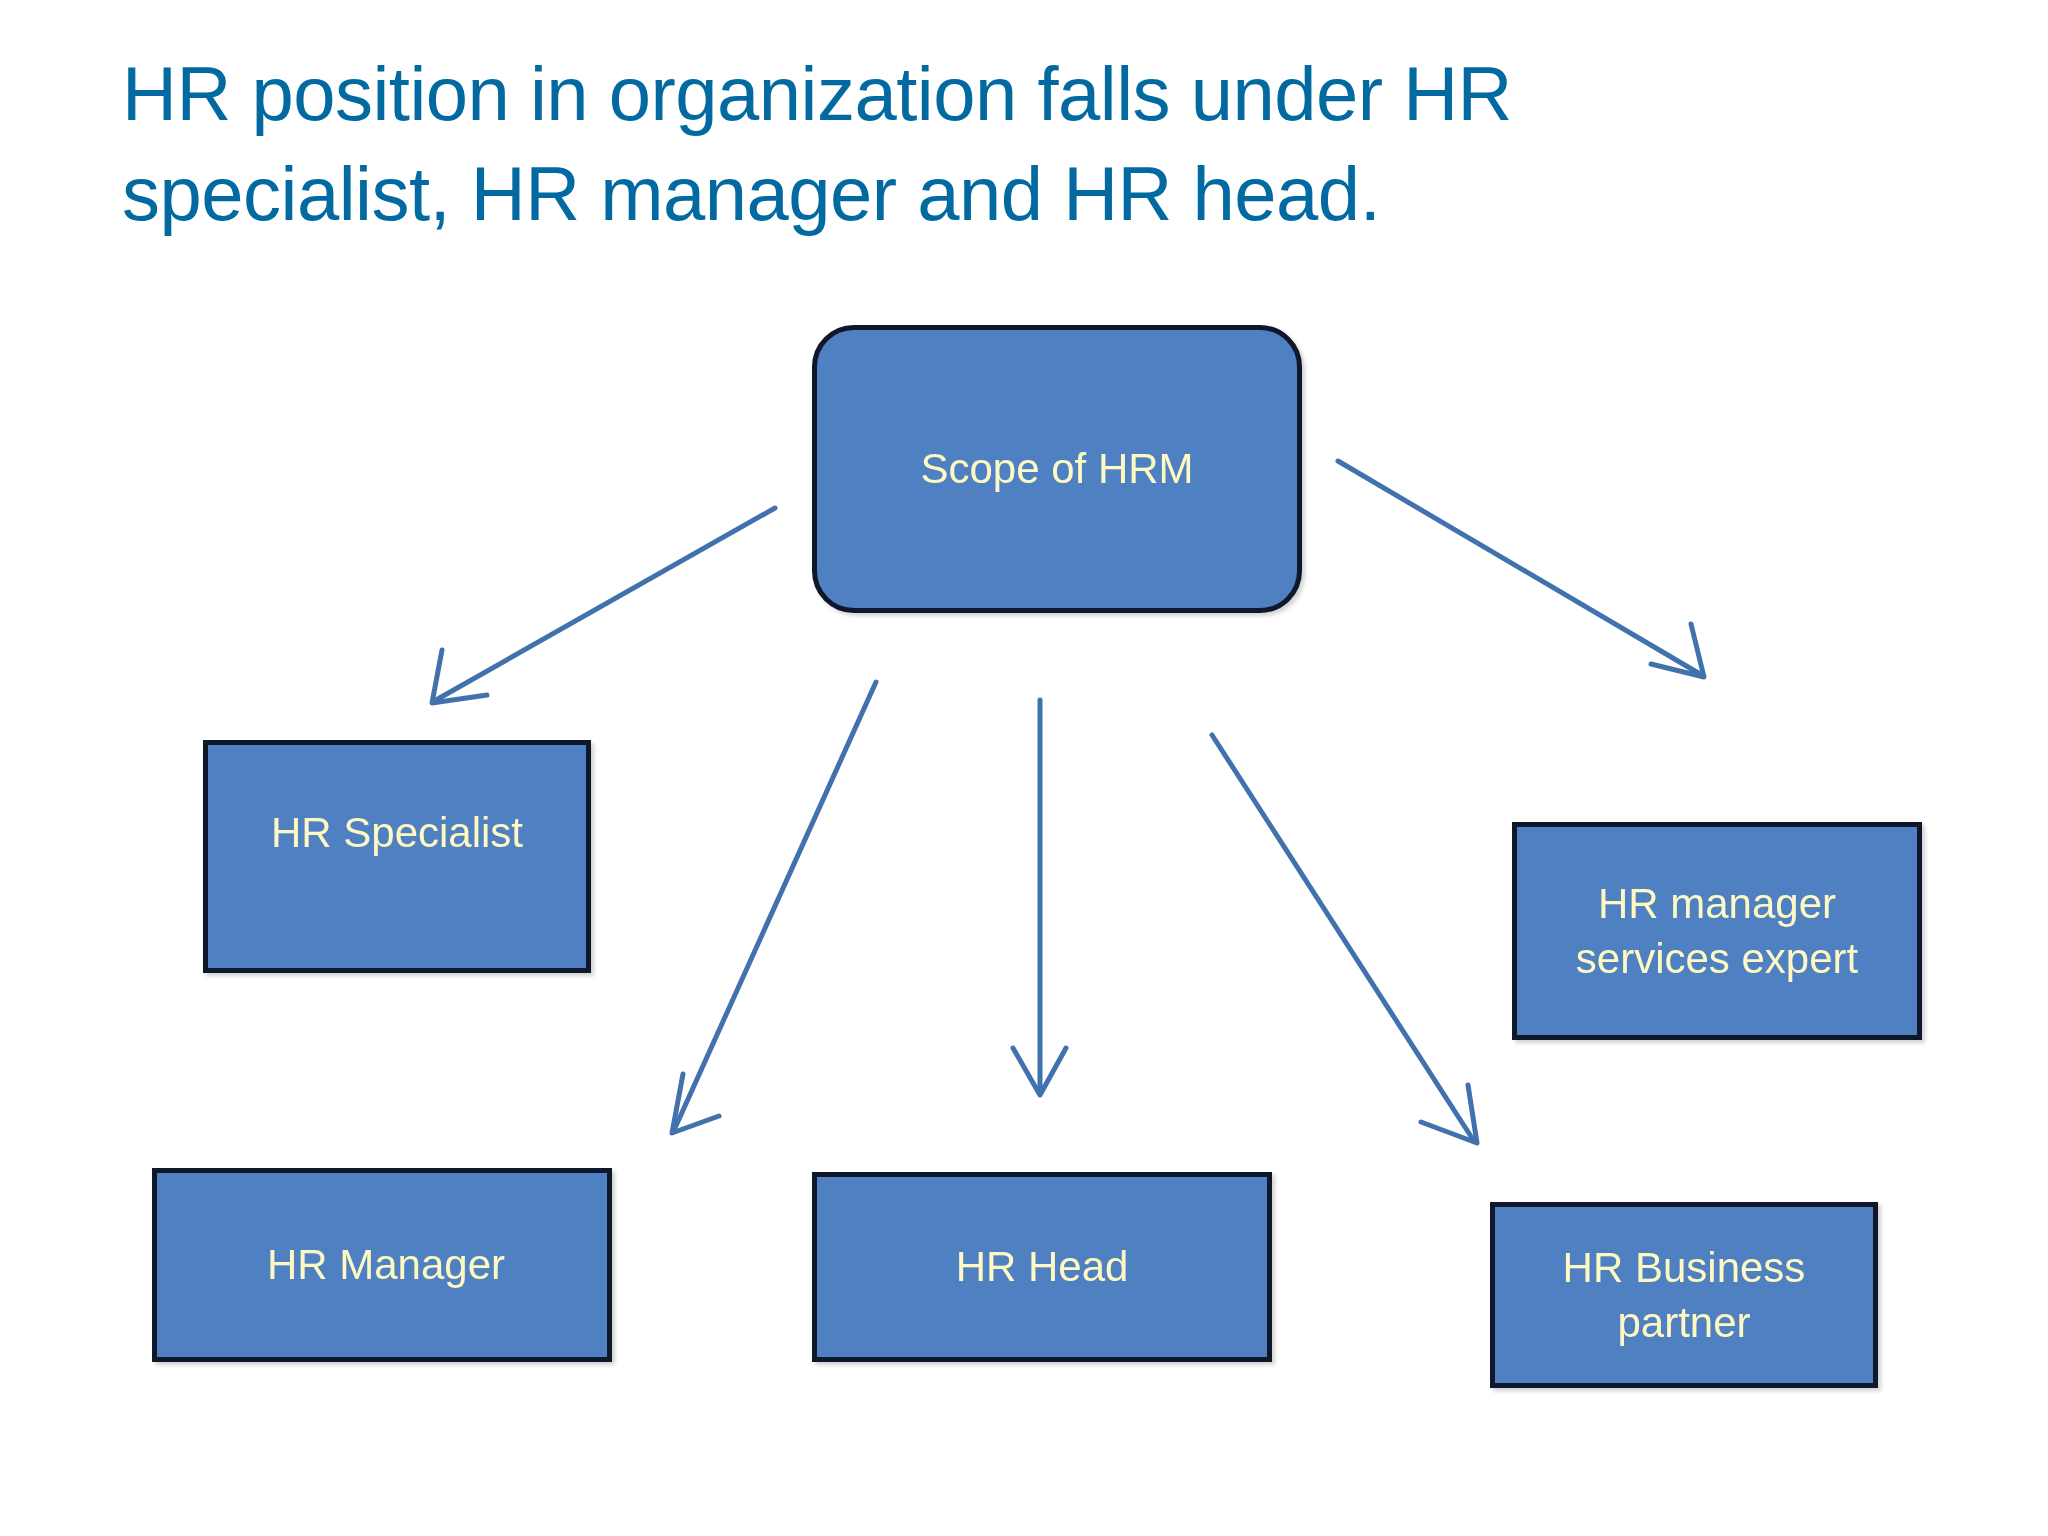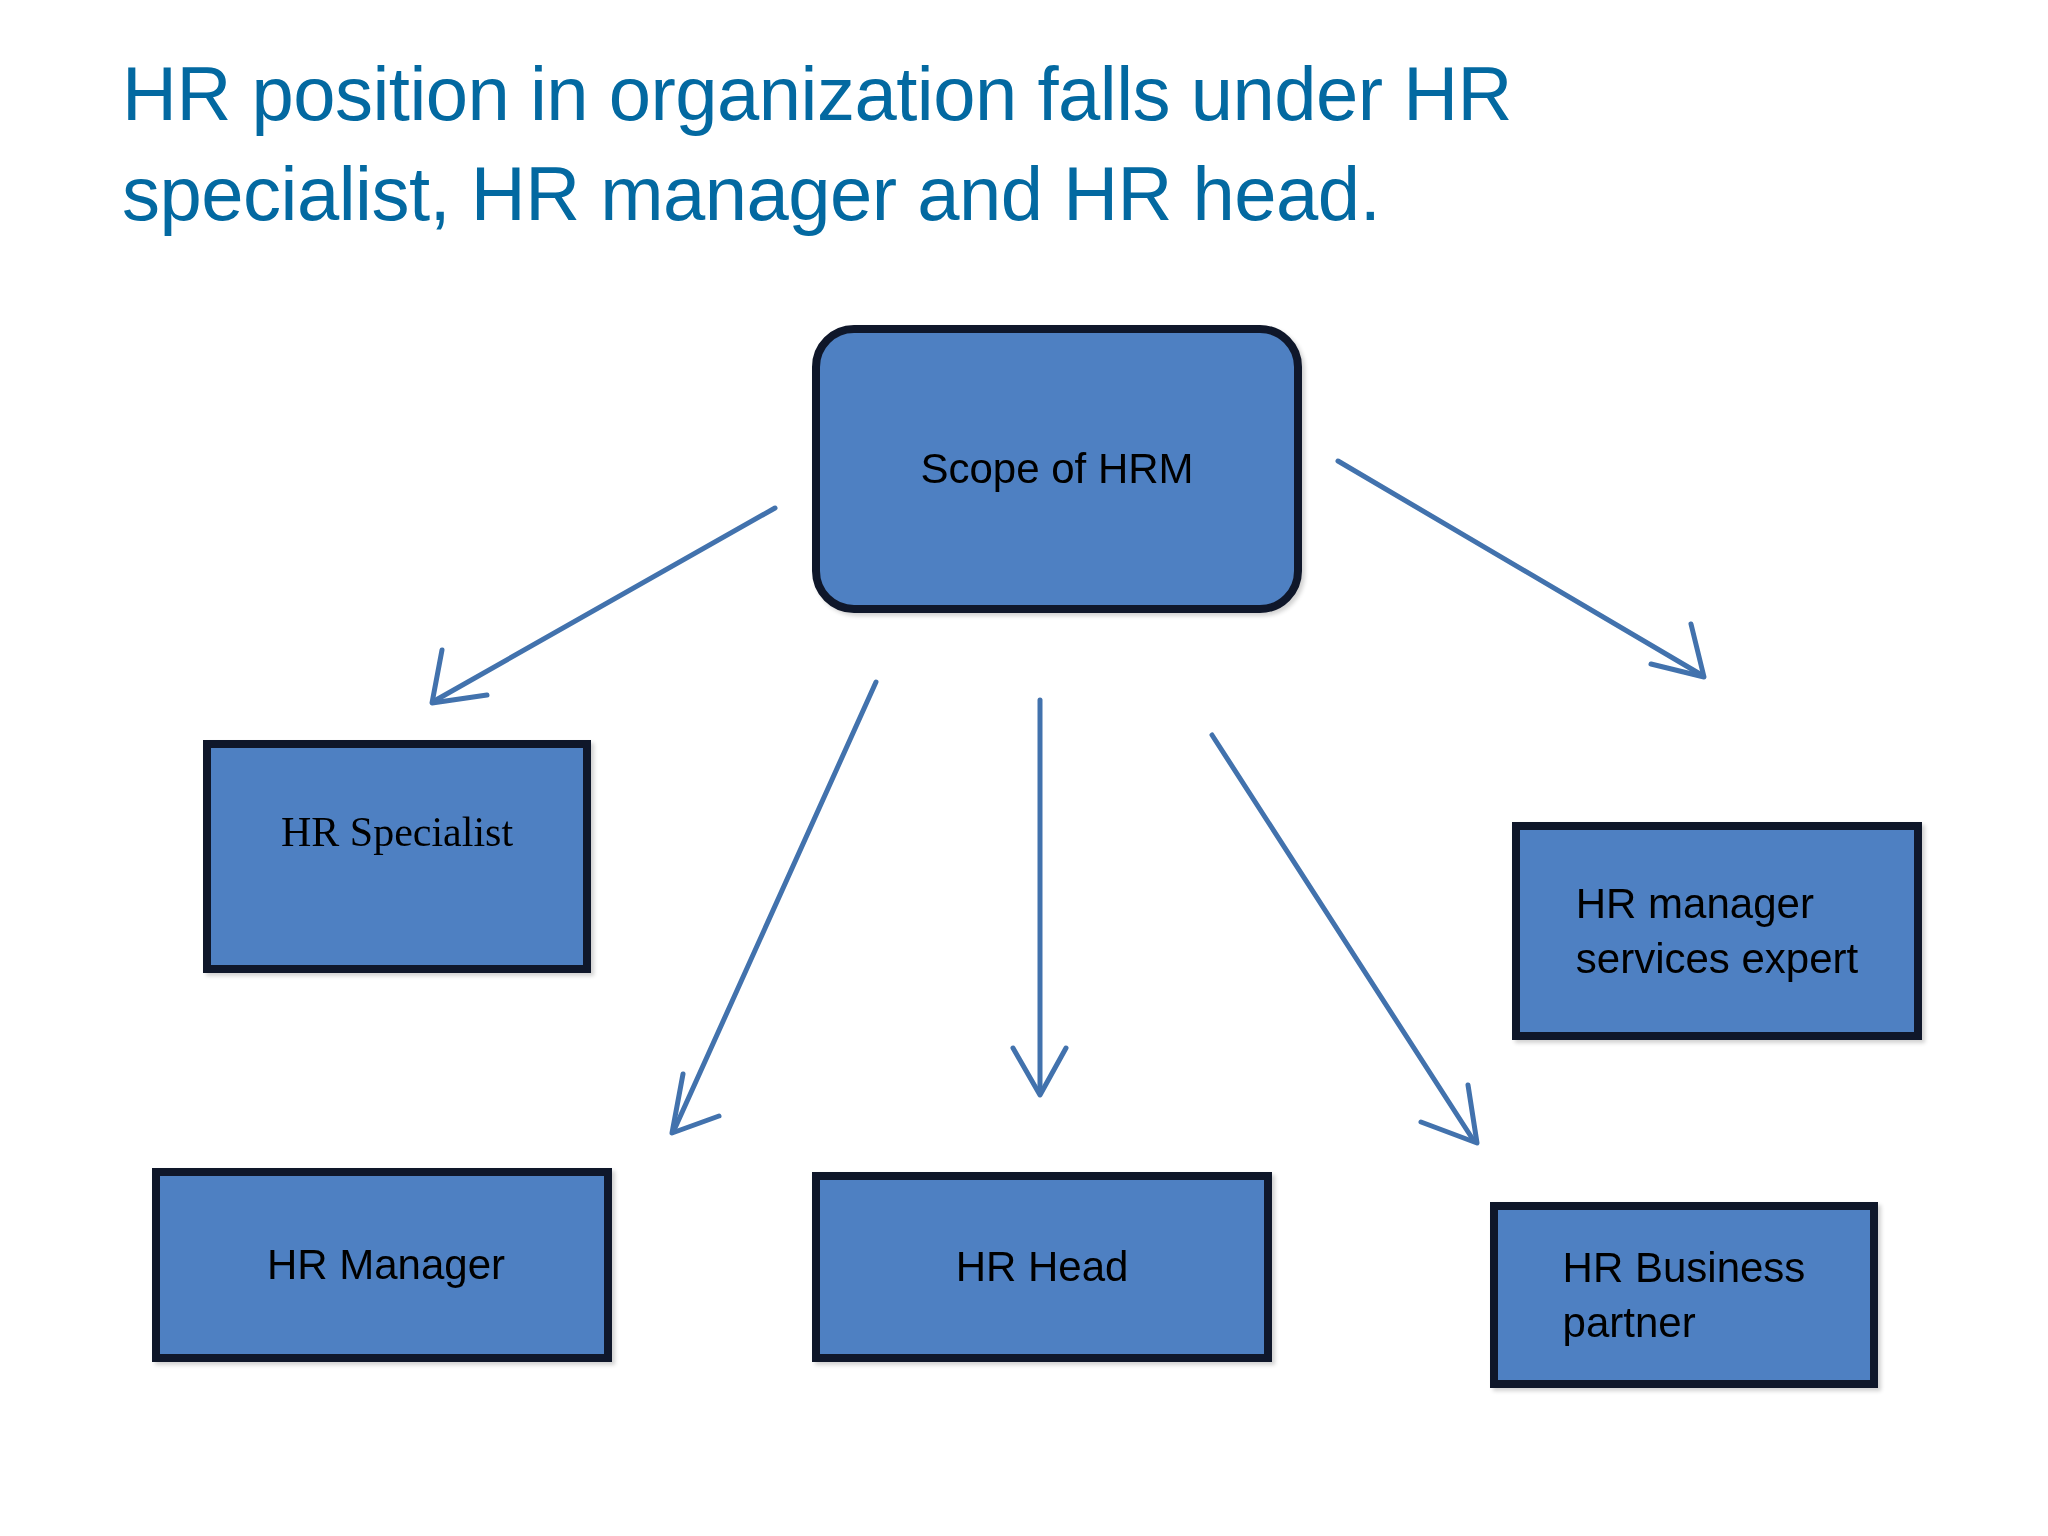--- a/index.html
+++ b/index.html
@@ -30,40 +30,40 @@
     line-height: 1.32;
     letter-spacing: -0.5px;
     white-space: pre-line;
   }
 
   
   .node {
     position: absolute;
     box-sizing: border-box;
     background: #4E80C2;
-    border: 8px solid #0f172a;
-    color: #000000;
+    border: 5px solid #0f172a;
+    color: #fef9c3;
     font-family: "Liberation Sans", sans-serif;
     font-size: 42px;
     font-weight: 400;
     line-height: 1.32;
-    text-align: left;
+    text-align: center;
     display: flex;
     align-items: center;
     justify-content: center;
     white-space: pre-line;
     box-shadow: 3px 3px 4px rgba(0,0,0,0.18);
   }
   .node.rounded {
     border-radius: 42px;
   }
 
   
   #node-scope     { left: 812px;  top: 325px;  width: 490px; height: 288px; }
-  #node-spec      { left: 203px;  top: 740px;  width: 388px; height: 233px; padding-bottom: 48px; font-family: Liberation Serif, serif; }
+  #node-spec      { left: 203px;  top: 740px;  width: 388px; height: 233px; padding-bottom: 48px; }
   #node-shared    { left: 1512px; top: 822px;  width: 410px; height: 218px; }
   #node-manager   { left: 152px;  top: 1168px; width: 460px; height: 194px; padding-left: 8px; }
   #node-head      { left: 812px;  top: 1172px; width: 460px; height: 190px; }
   #node-partner   { left: 1490px; top: 1202px; width: 388px; height: 186px; }
 
   
   #arrows {
     position: absolute;
     left: 0;
     top: 0;

